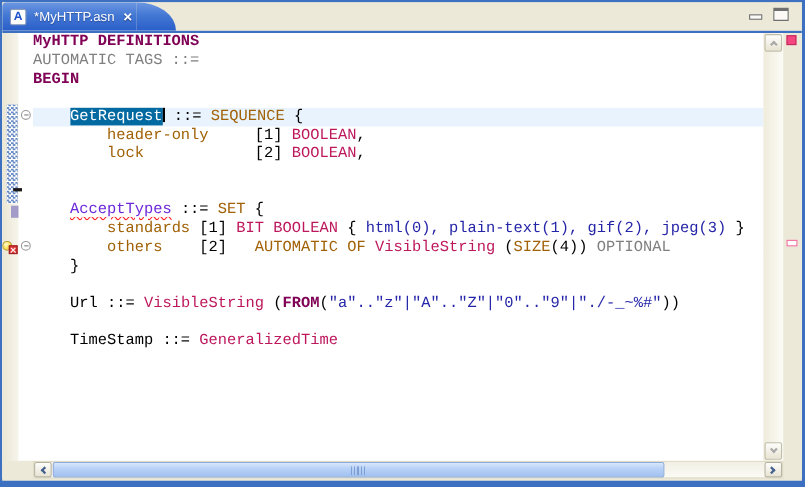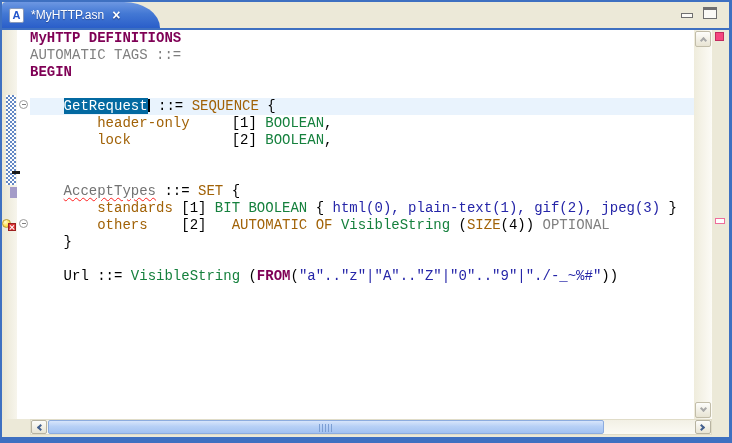--- a/index.html
+++ b/index.html
@@ -67,25 +67,25 @@
     position:relative; width:664px; flex:none; overflow:hidden; background:#fff;
     font-family:"Liberation Mono","DejaVu Sans Mono",monospace;
     font-size:14px; line-height:17px; cursor:text;
   }
   .line{height:17px; white-space:pre; color:#000;}
   .line.cur{background:#e9f3fd;}
   .s-d{color:#000;}
   .s-k{color:#7f0055; font-weight:bold;}
   .s-g{color:#7f7f7f;}
   .s-o{color:#a16207;}
-  .s-t{color:#15803d;}
+  .s-t{color:#be185d;}
   .s-n{color:#2525a8;}
   .s-gn{color:#a16207;}
   .s-sel{background:#0369a1; color:#fff;}
-  .s-e{color:#737373; text-decoration:underline; text-decoration-style:wavy; text-decoration-color:#ff2020; text-decoration-thickness:1px; text-underline-offset:2px;}
+  .s-e{color:#6d28d9; text-decoration:underline; text-decoration-style:wavy; text-decoration-color:#ff2020; text-decoration-thickness:1px; text-underline-offset:2px;}
   .caret{display:inline-block; width:2px; height:13px; background:#000; vertical-align:-2px;}
   
   .vscroll{position:relative; width:18px; flex:none; background:linear-gradient(90deg,#efecdc,#fcfbf6);}
   .vbtn{
     position:absolute; left:1px; width:16px; height:16px;
     background:linear-gradient(180deg,#fdfdfb,#e8e4d3); border:1px solid #c2bda9; border-radius:2px;
   }
   .vbtn.up{top:1px;} .vbtn.down{bottom:1px;}
   .chev{position:absolute; width:5px; height:5px; border-left:2px solid #a8a8a8; border-top:2px solid #a8a8a8;}
   .chev.up{left:4.5px; top:6px; transform:rotate(45deg);}
@@ -170,20 +170,21 @@
         <div class="line"><span class="s-d">        </span><span class="s-o">lock</span><span class="s-d">            [2] </span><span class="s-t">BOOLEAN</span><span class="s-d">,</span></div>
         <div class="line"></div>
         <div class="line"></div>
         <div class="line"><span class="s-d">    </span><span class="s-e">AcceptTypes</span><span class="s-d"> ::= </span><span class="s-o">SET</span><span class="s-d"> {</span></div>
         <div class="line"><span class="s-d">        </span><span class="s-o">standards</span><span class="s-d"> [1] </span><span class="s-t">BIT BOOLEAN</span><span class="s-d"> { </span><span class="s-n">html(0), plain-text(1), gif(2), jpeg(3)</span><span class="s-d"> }  (</span><span class="s-gn">SIZE</span><span class="s-d">(4))</span></div>
         <div class="line"><span class="s-d">        </span><span class="s-o">others</span><span class="s-d">    [2]   </span><span class="s-o">AUTOMATIC OF</span><span class="s-d"> </span><span class="s-t">VisibleString</span><span class="s-d"> (</span><span class="s-gn">SIZE</span><span class="s-d">(4)) </span><span class="s-g">OPTIONAL</span></div>
         <div class="line"><span class="s-d">    }</span></div>
         <div class="line"></div>
         <div class="line"><span class="s-d">    Url ::= </span><span class="s-t">VisibleString</span><span class="s-d"> (</span><span class="s-k">FROM</span><span class="s-d">(</span><span class="s-n">"a".."z"|"A".."Z"|"0".."9"|"./-_~%#"</span><span class="s-d">))</span></div>
         <div class="line"></div>
+        <div class="line"><span class="s-d">    TimeStamp ::= </span><span class="s-t">GeneralizedTime</span></div>
         <div class="line"></div>
       </div>
 
     <div class="vscroll">
       <div class="vbtn up">
           <span class="chev up"></span>
         </div>
       <div class="vbtn down">
           <span class="chev down"></span>
         </div>

